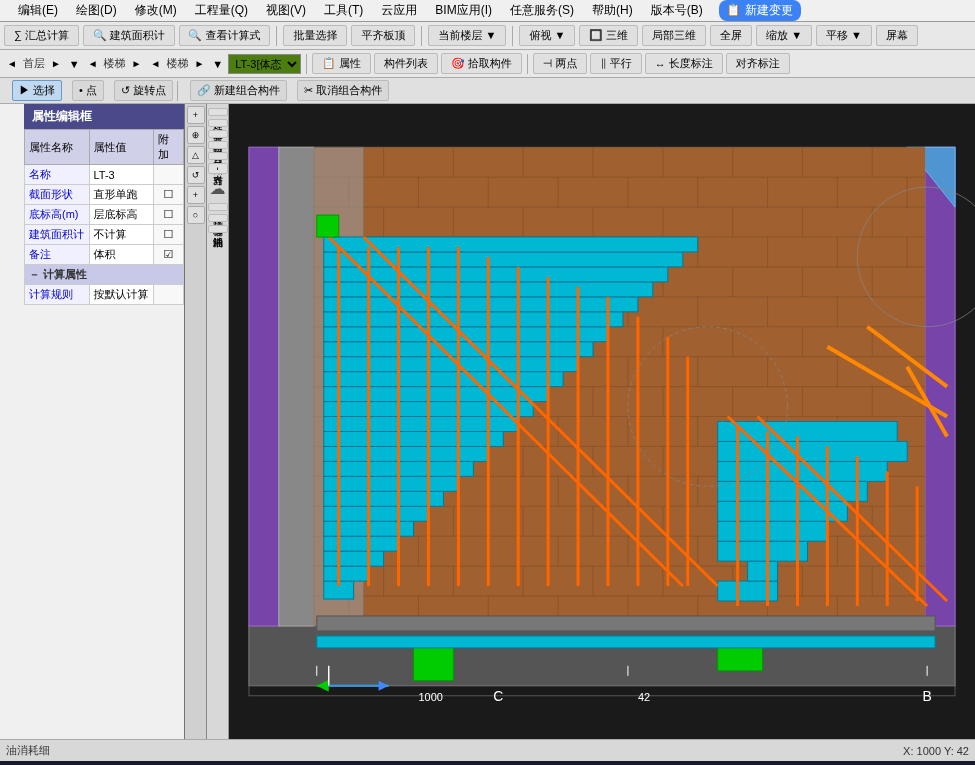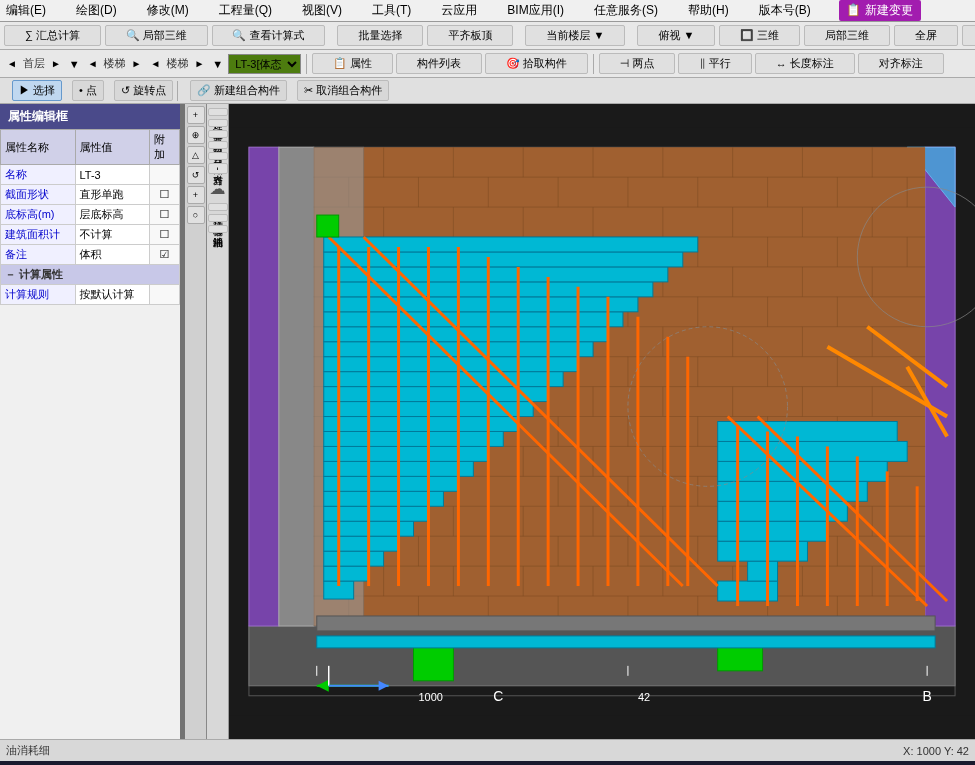--- a/index.html
+++ b/index.html
@@ -5,22 +5,22 @@
     * { margin: 0; padding: 0; box-sizing: border-box; }
     body { width: 975px; height: 765px; overflow: hidden; background: #1a1a2e; font-family: 'SimSun', '宋体', sans-serif; font-size: 12px; color: #000; }
 
     
     #menu-bar {
       height: 22px;
       background: #f0f0f0;
       border-bottom: 1px solid #999;
       display: flex;
       align-items: flex-end;
-      padding: 0 0;
-      gap: 18px;
+      padding: 0 12px;
+      gap: 6px;
       font-size: 12px;
     }
     .menu-item {
       padding: 2px 6px;
       cursor: pointer;
       white-space: nowrap;
     }
 
     
     #toolbar1 {
@@ -30,21 +30,21 @@
       display: flex;
       align-items: center;
       padding: 0 4px;
       gap: 4px;
       font-size: 11px;
     }
     .toolbar-btn {
       display: flex;
       align-items: center;
       gap: 2px;
-      padding: 2px 20px;
+      padding: 2px 9px;
       background: #e0e0e0;
       border: 1px solid #bbb;
       border-radius: 2px;
       cursor: pointer;
       font-size: 11px;
       white-space: nowrap;
     }
     .toolbar-sep { width: 1px; height: 20px; background: #aaa; margin: 0 2px; }
 
     
@@ -99,23 +99,24 @@
     
     #main-area {
       display: flex;
       height: calc(765px - 22px - 28px - 28px - 26px - 26px);
     }
 
     
     #left-panel {
       width: 185px;
       background: #f0f0f0;
-      border-right: 5px solid #737373;
+      border-right: 1px solid #737373;
       display: flex;
       flex-direction: column;
+      padding-left: 24px;
     }
     #panel-title {
       background: #4a4a8a;
       color: white;
       padding: 4px 8px;
       font-size: 12px;
       font-weight: bold;
     }
     #prop-table {
       width: 100%;
@@ -227,26 +228,26 @@
   <span class="menu-item">绘图(D)</span>
   <span class="menu-item">修改(M)</span>
   <span class="menu-item">工程量(Q)</span>
   <span class="menu-item">视图(V)</span>
   <span class="menu-item">工具(T)</span>
   <span class="menu-item">云应用</span>
   <span class="menu-item">BIM应用(I)</span>
   <span class="menu-item">任意服务(S)</span>
   <span class="menu-item">帮助(H)</span>
   <span class="menu-item">版本号(B)</span>
-  <span style="margin-left:4px; padding:2px 8px; background:#a21caf; color:white; border-radius:2px; cursor:pointer;">📋 新建变更</span>
+  <span style="margin-left:4px; padding:2px 8px; background:#3b82f6; color:white; border-radius:8px; cursor:pointer;">📋 新建变更</span>
 </div>
 
 <div id="toolbar1">
   <span class="toolbar-btn">∑ 汇总计算</span>
-  <span class="toolbar-btn">🔍 局部三维</span>
+  <span class="toolbar-btn">🔍 建筑面积计</span>
   <span class="toolbar-btn">🔍 查看计算式</span>
   <div class="toolbar-sep"></div>
   <span class="toolbar-btn">批量选择</span>
   <span class="toolbar-btn">平齐板顶</span>
   <div class="toolbar-sep"></div>
   <span class="toolbar-btn">当前楼层 ▼</span>
   <div class="toolbar-sep"></div>
   <span class="toolbar-btn">俯视 ▼</span>
   <span class="toolbar-btn">🔲 三维</span>
   <span class="toolbar-btn">局部三维</span>

